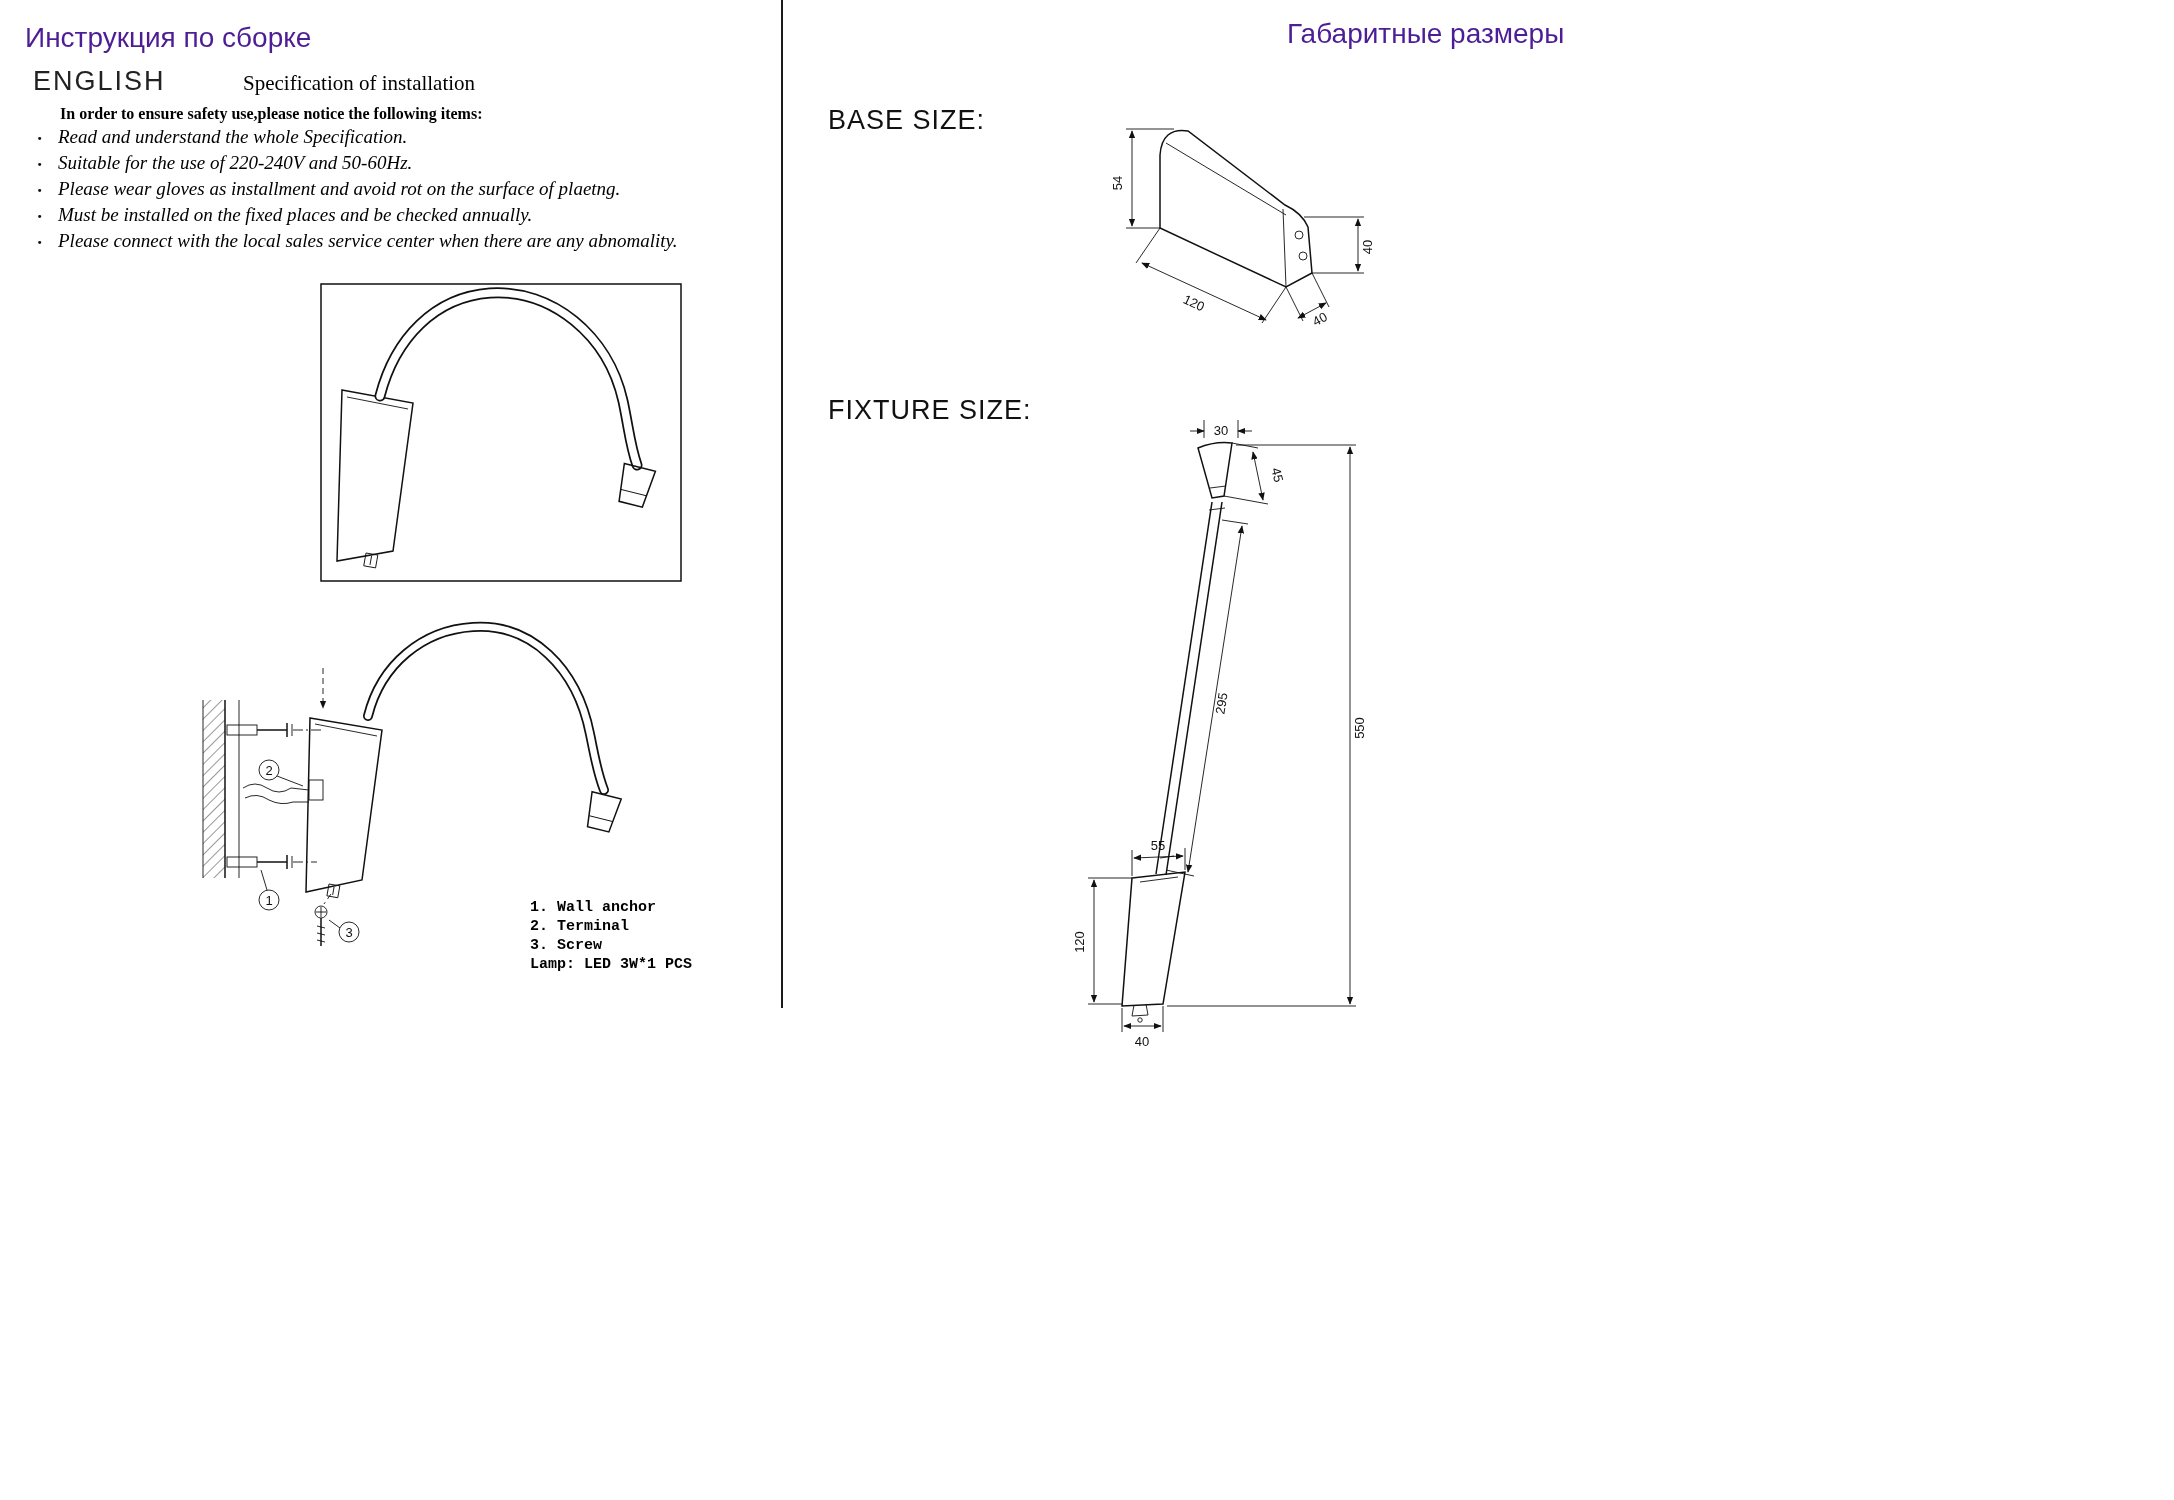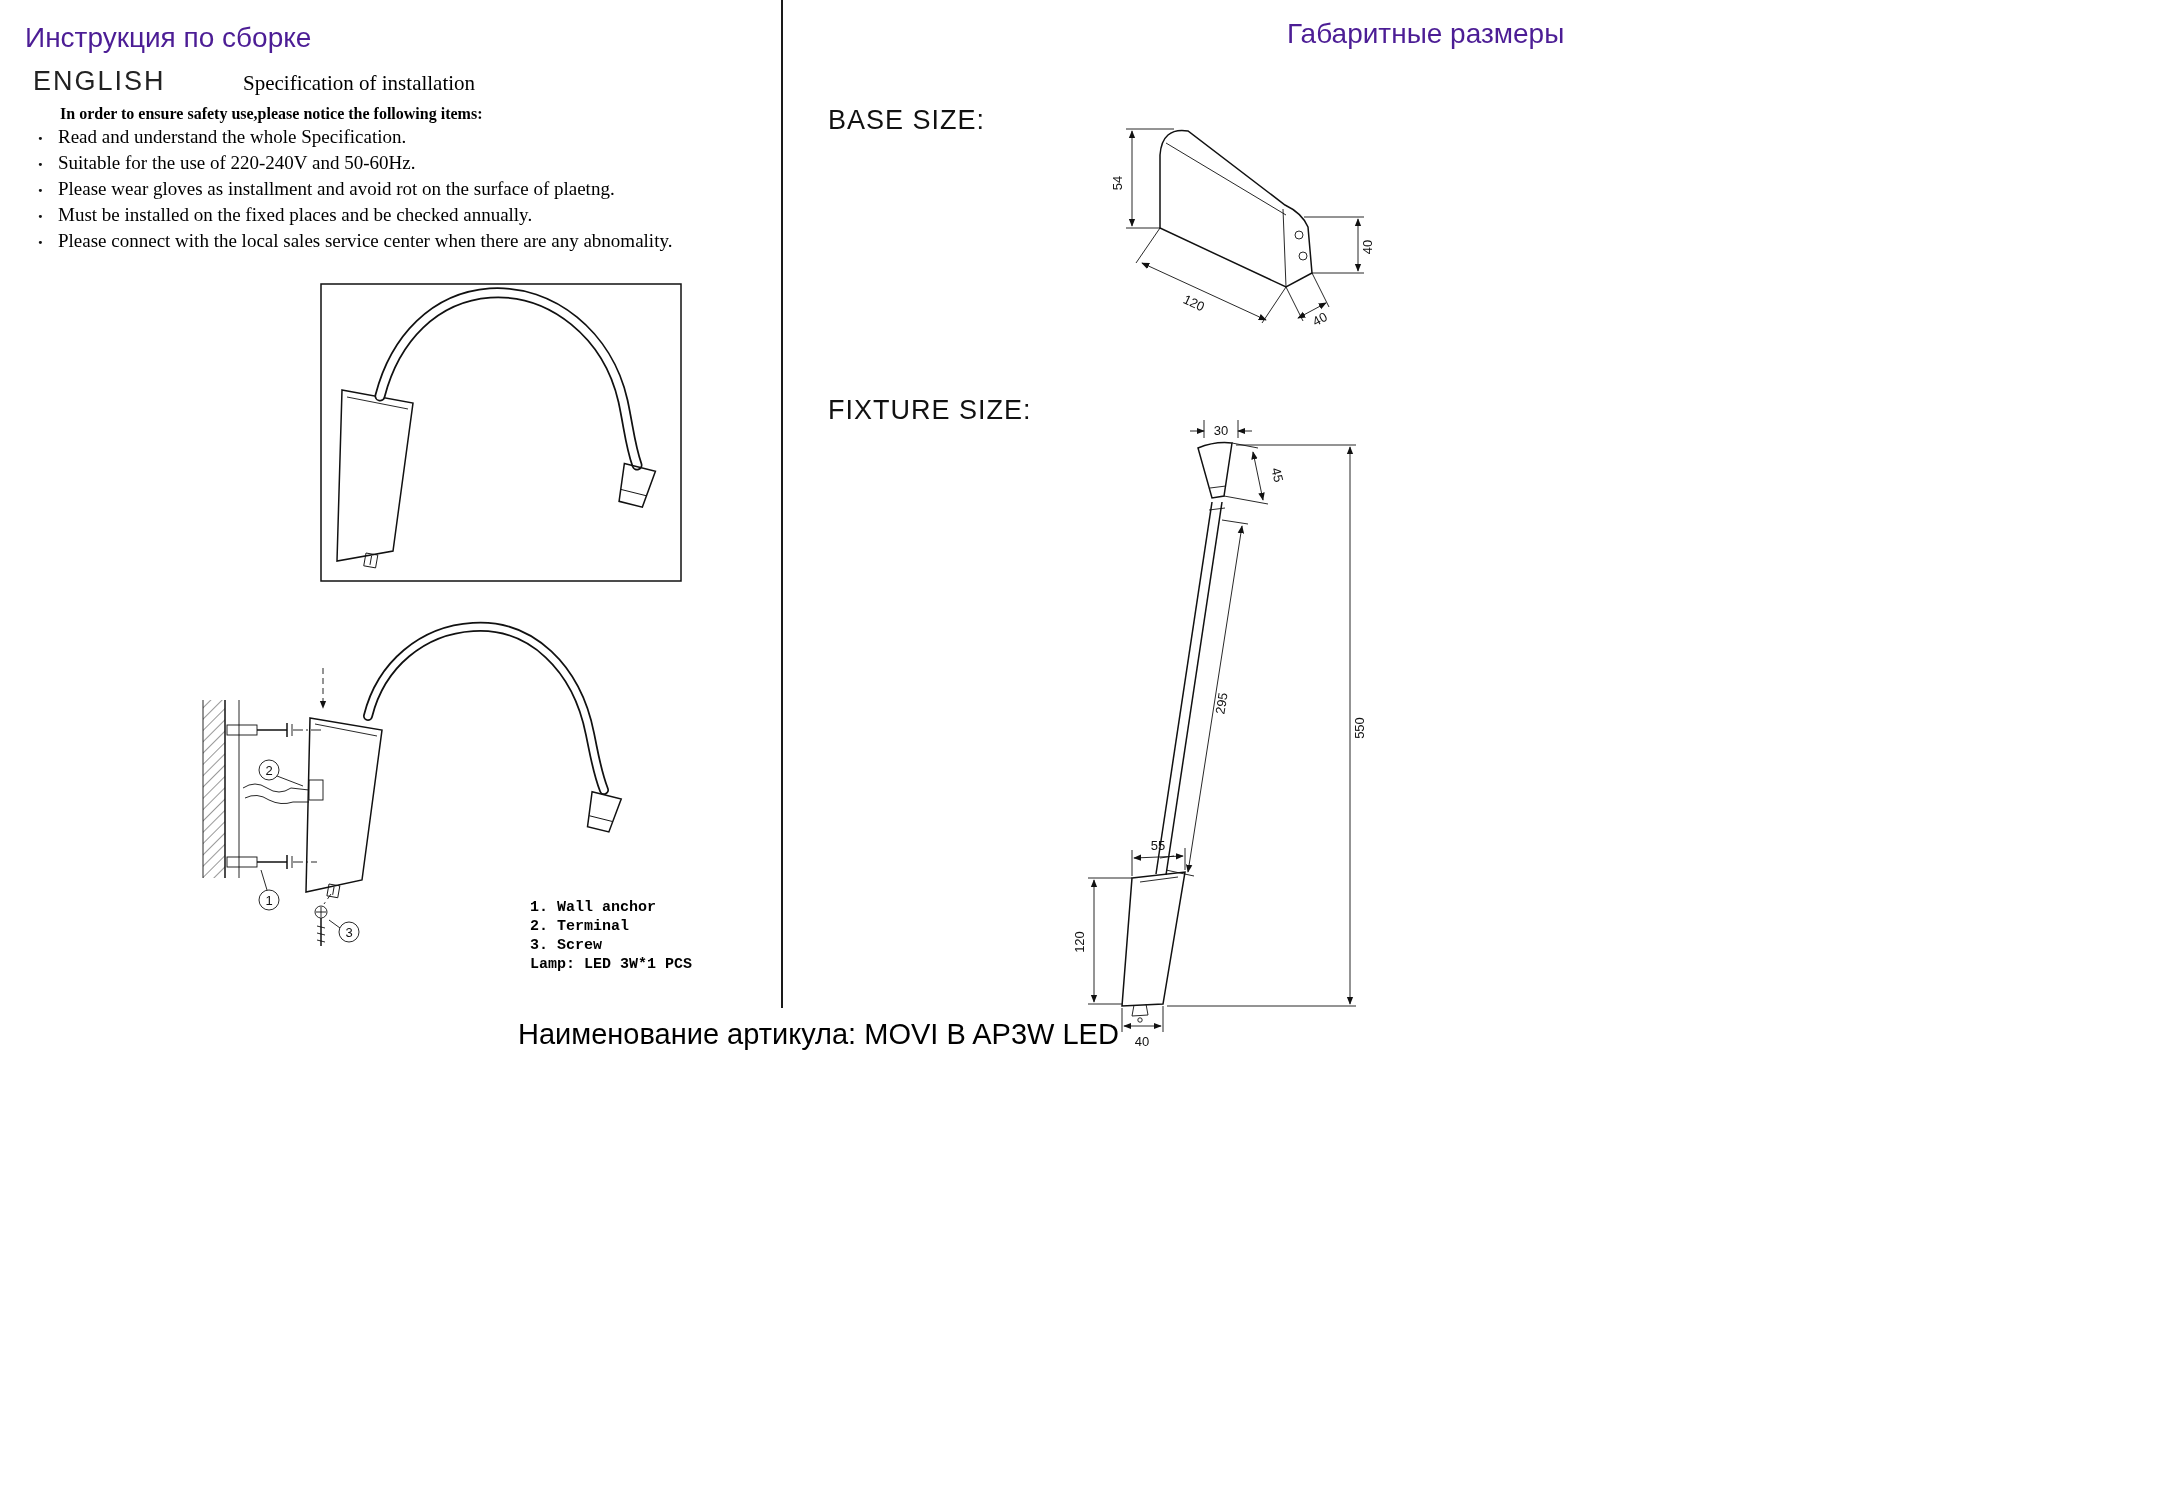--- a/index.html
+++ b/index.html
@@ -40,21 +40,21 @@
 
 <div class="page">
 
   <div class="abs ru-title" style="left:25px; top:22px;">Инструкция по сборке</div>
 
   <div class="abs lang-heading" style="left:33px; top:66px;">ENGLISH</div>
   <div class="abs spec-heading" style="left:243px; top:71px;">Specification of installation</div>
 
   <div class="abs intro" style="left:60px; top:105px;">In order to ensure safety use,please notice the following items:</div>
 
-  <div class="abs bullets" style="left:38px; top:124px;">
+  <div class="abs bullets" style="left:38px; top:124px;font-style:italic;">
     <div class="bullet-row">
         <span class="dot"></span>
         <span class="bullet-text">Read and understand the whole Specification.</span>
       </div>
     <div class="bullet-row">
         <span class="dot"></span>
         <span class="bullet-text">Suitable for the use of 220-240V and 50-60Hz.</span>
       </div>
     <div class="bullet-row">
         <span class="dot"></span>
@@ -304,15 +304,14 @@
     </g>
 
     <g>
       <line x1="52" y1="596" x2="52" y2="620" class="dim"></line>
       <line x1="93" y1="594" x2="93" y2="620" class="dim"></line>
       <line x1="54" y1="614" x2="91" y2="614" class="dim" marker-start="url(#arrF)" marker-end="url(#arrF)"></line>
       <text x="72" y="634" text-anchor="middle">40</text>
     </g>
   </svg>
 
-  <div class="abs footer-text" style="left:518px; top:1018px;">Наименование артикула: MOVI B AP3W LED</div>
 
 </div>
 
 </body></html>

